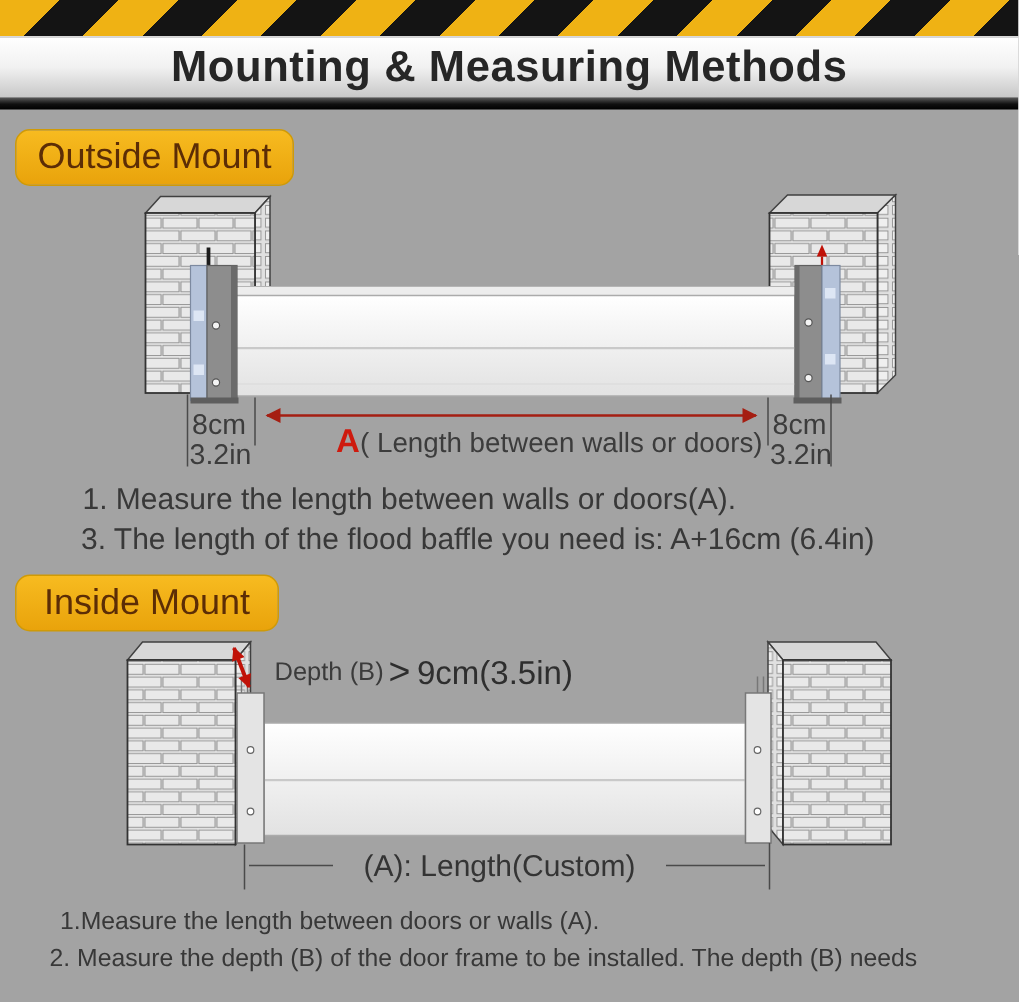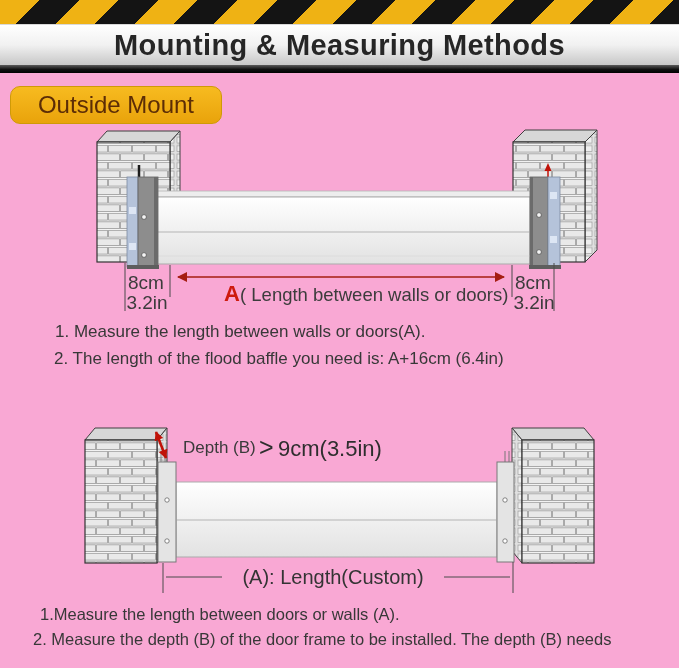--- a/index.html
+++ b/index.html
@@ -1,41 +1,41 @@
 <!DOCTYPE html>
 <html><head>
 <meta charset="utf-8">
 <style>
   html,body{margin:0;padding:0;background:#fff;}
-  #stage{position:relative;width:679px;height:668px;background:#f9a8d4;overflow:hidden;
+  #stage{position:relative;width:679px;height:668px;background:#a3a3a3;overflow:hidden;
          font-family:"Liberation Sans",sans-serif;}
   .abs{position:absolute;}
 
   
   .hazard{left:0;top:0;width:679px;height:24px;
           background:repeating-linear-gradient(135deg,#efb214 0 28px,#141414 28px 56px);}
   .titleband{left:0;top:24px;width:679px;height:41px;
              background:linear-gradient(180deg,#ffffff 0%,#f1f1f1 50%,#c7c7c7 100%);
              display:flex;align-items:center;justify-content:center;
              border-top:1px solid #d9d9d9;box-sizing:border-box;}
   .title{font-size:29px;font-weight:bold;color:#262626;letter-spacing:.4px;}
   .darkband{left:0;top:65px;width:679px;height:8px;
             background:linear-gradient(180deg,#5a5a5a 0%,#101010 55%,#000 100%);}
 
   
   .badge{height:38px;border-radius:10px;box-sizing:border-box;
          background:linear-gradient(180deg,#f7bb20,#e9a30b);
          border:1px solid #cf9a07;
          display:flex;align-items:center;justify-content:center;
          font-size:24px;color:#5c2d06;}
-  #badge-out{left:10px;top:86px;width:212px;}
+  #badge-out{left:10px;top:86px;width:186px;}
   #badge-in{left:10px;top:383px;width:176px;}
 
   
-  .step{position:absolute;font-size:17px;color:#383838;white-space:nowrap;}
+  .step{position:absolute;font-size:20px;color:#383838;white-space:nowrap;}
   .stepb{position:absolute;font-size:16.5px;color:#383838;white-space:nowrap;}
 
   
   svg text{font-family:"Liberation Sans",sans-serif;}
   .t19{font-size:19px;fill:#3c3c3c;}
   .t18{font-size:18.5px;fill:#3c3c3c;}
   .tA {font-size:22px;font-weight:bold;fill:#ce1a0e;}
   .t17{font-size:17px;fill:#3b3b3b;}
   .t25{font-size:25px;fill:#2e2e2e;}
   .t22{font-size:22px;fill:#2e2e2e;}
@@ -135,22 +135,25 @@
       <text class="t19" x="534" y="309" text-anchor="middle">3.2in</text>
     </g>
     <g>
       <line x1="178" y1="277" x2="504" y2="277" stroke="#a51e12" stroke-width="1.6" marker-start="url(#arO)" marker-end="url(#arO)"></line>
       <text class="tA" x="224" y="301">A</text>
       <text class="t18" x="240" y="301">( Length between walls or doors)</text>
     </g>
   </svg>
 
   <div class="step" style="left:55px;top:322px;">1. Measure the length between walls or doors(A).</div>
-  <div class="step" style="left:54px;top:349px;">2. The length of the flood baffle you need is: A+16cm (6.4in)</div>
-
+  <div class="step" style="left:54px;top:349px;">3. The length of the flood baffle you need is: A+16cm (6.4in)</div>
+
+  <div id="badge-in" class="abs badge">
+    <span>Inside Mount</span>
+  </div>
 
   <svg class="abs" style="left:0;top:423px;" width="679" height="177" viewBox="0 423 679 177">
     <defs>
       <pattern id="brickI" width="24" height="17" patternUnits="userSpaceOnUse">
         <rect width="24" height="17" fill="#fdfdfd"></rect>
         <rect x="0.6" y="0.8" width="22.8" height="6.8" fill="#e9e9e9" stroke="#979797" stroke-width="0.8"></rect>
         <rect x="-11.4" y="9.3" width="22.8" height="6.8" fill="#e9e9e9" stroke="#979797" stroke-width="0.8"></rect>
         <rect x="12.6" y="9.3" width="22.8" height="6.8" fill="#e9e9e9" stroke="#979797" stroke-width="0.8"></rect>
       </pattern>
       <pattern id="bendsI" width="11" height="8.5" patternUnits="userSpaceOnUse">

